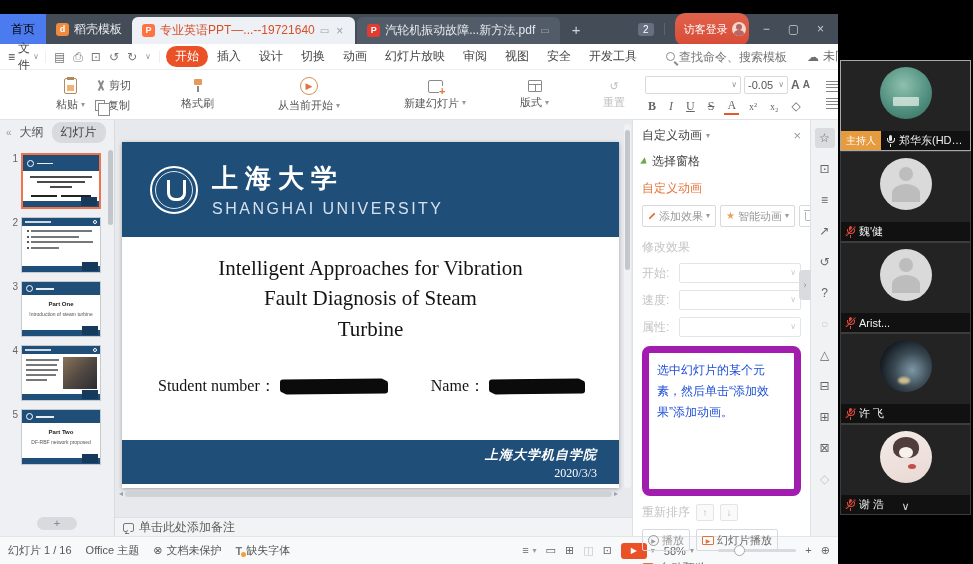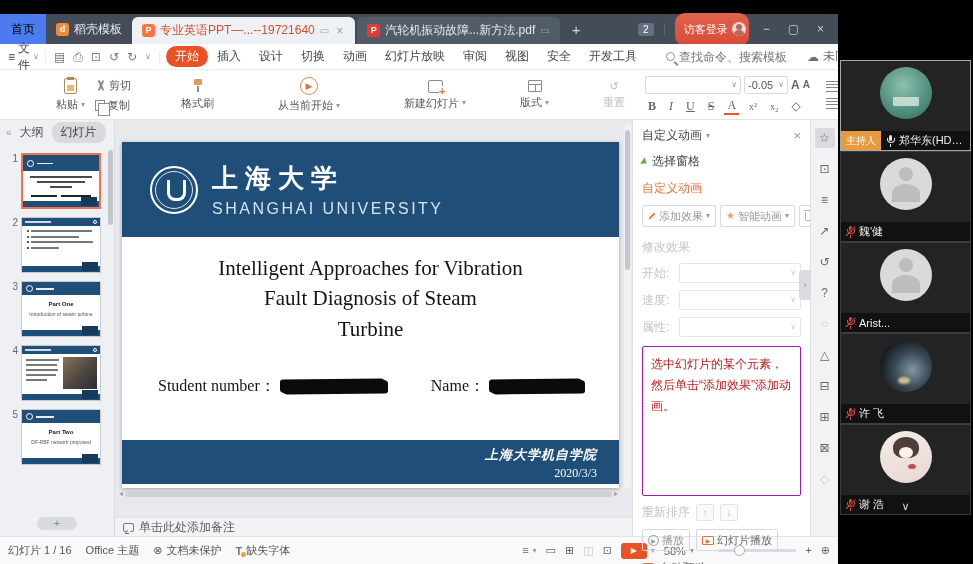--- a/index.html
+++ b/index.html
@@ -166,21 +166,21 @@
   .ap-btnrow { display:flex; gap:4px; margin-top:8px; }
   .ap-btn { border:1px solid #d8d9dc; border-radius:2px; height:22px; display:flex; align-items:center; gap:3px; padding:0 5px; font-size:11px; color:#999; white-space:nowrap; }
   .pencil-ic { width:8px; height:2px; background:#e8743c; transform:rotate(-45deg); border-radius:1px; }
   .star-ic { color:#e8a05c; font-size:10px; }
   .trash-ic { width:8px; height:9px; border:1px solid #b5b5b5; border-top:none; border-radius:0 0 2px 2px; position:relative; }
   .trash-ic::before { content:""; position:absolute; left:-2px; top:-2px; width:10px; height:1px; background:#b5b5b5; }
   .ap-label-dis { color:#c4c4c4; margin-top:12px; }
   .ap-field { display:flex; align-items:center; gap:5px; margin-top:7px; }
   .ap-field .fl { color:#c4c4c4; width:32px; flex:none; }
   .ap-combo { flex:1; height:20px; border:1px solid #e3e4e7; border-radius:2px; background:#fff; display:flex; align-items:center; justify-content:flex-end; padding:0 4px; color:#ccc; font-size:8px; }
-  .ap-list { border:1px solid #a21caf; height:150px; margin-top:9px; padding:7px 8px; color:#b91c1c; line-height:1.75; border-radius:2px; }
+  .ap-list { border:7px solid #a21caf; height:150px; margin-top:9px; padding:7px 8px; color:#1d4ed8; line-height:1.75; border-radius:8px; }
   .ap-reorder { display:flex; align-items:center; gap:6px; margin-top:8px; color:#c4c4c4; }
   .arr-btn { width:18px; height:17px; border:1px solid #e3e4e7; border-radius:2px; color:#b9b9b9; font-size:10px; text-align:center; line-height:16px; background:#fafafa; }
   .ap-playrow { display:flex; gap:6px; margin-top:8px; }
   .play-circ { width:11px; height:11px; border:1px solid #9a9a9a; border-radius:50%; font-size:6px; color:#9a9a9a; text-align:center; line-height:10px; }
   .mon-ic { width:12px; height:9px; border:1px solid #e0733a; border-radius:1px; color:#e0733a; font-size:6px; text-align:center; line-height:8px; }
   .ap-btn.dark { color:#666; }
   .ap-check { display:flex; align-items:center; gap:5px; margin-top:9px; color:#666; }
   .chk { width:12px; height:12px; border:1px solid #e0733a; border-radius:2px; color:#e0733a; font-size:10px; font-weight:bold; text-align:center; line-height:11px; }
 
   

